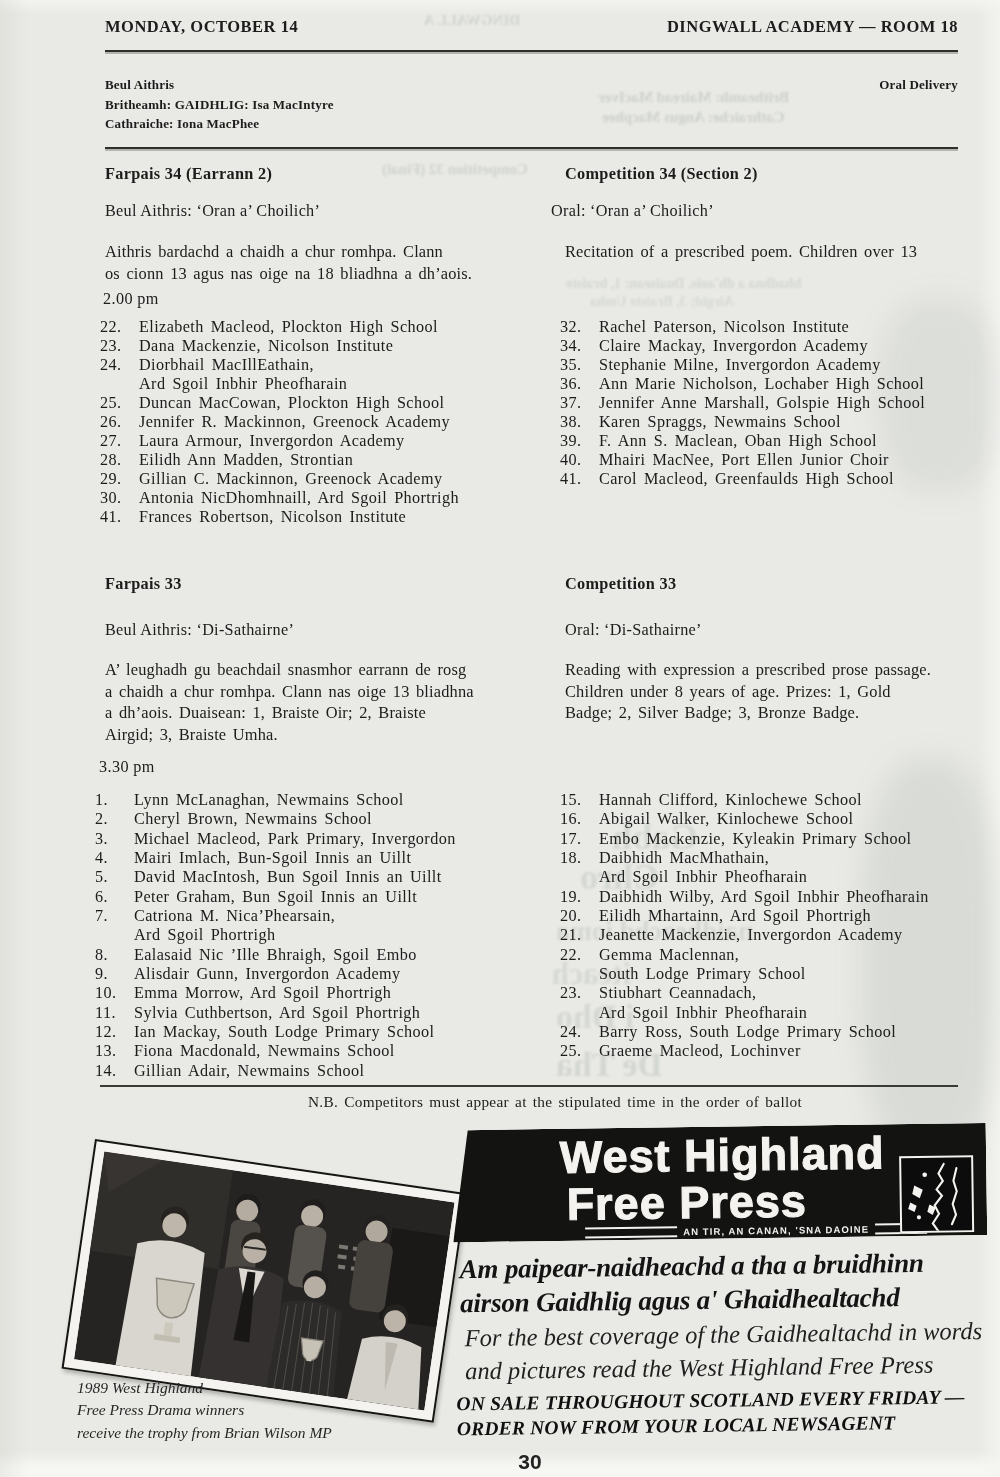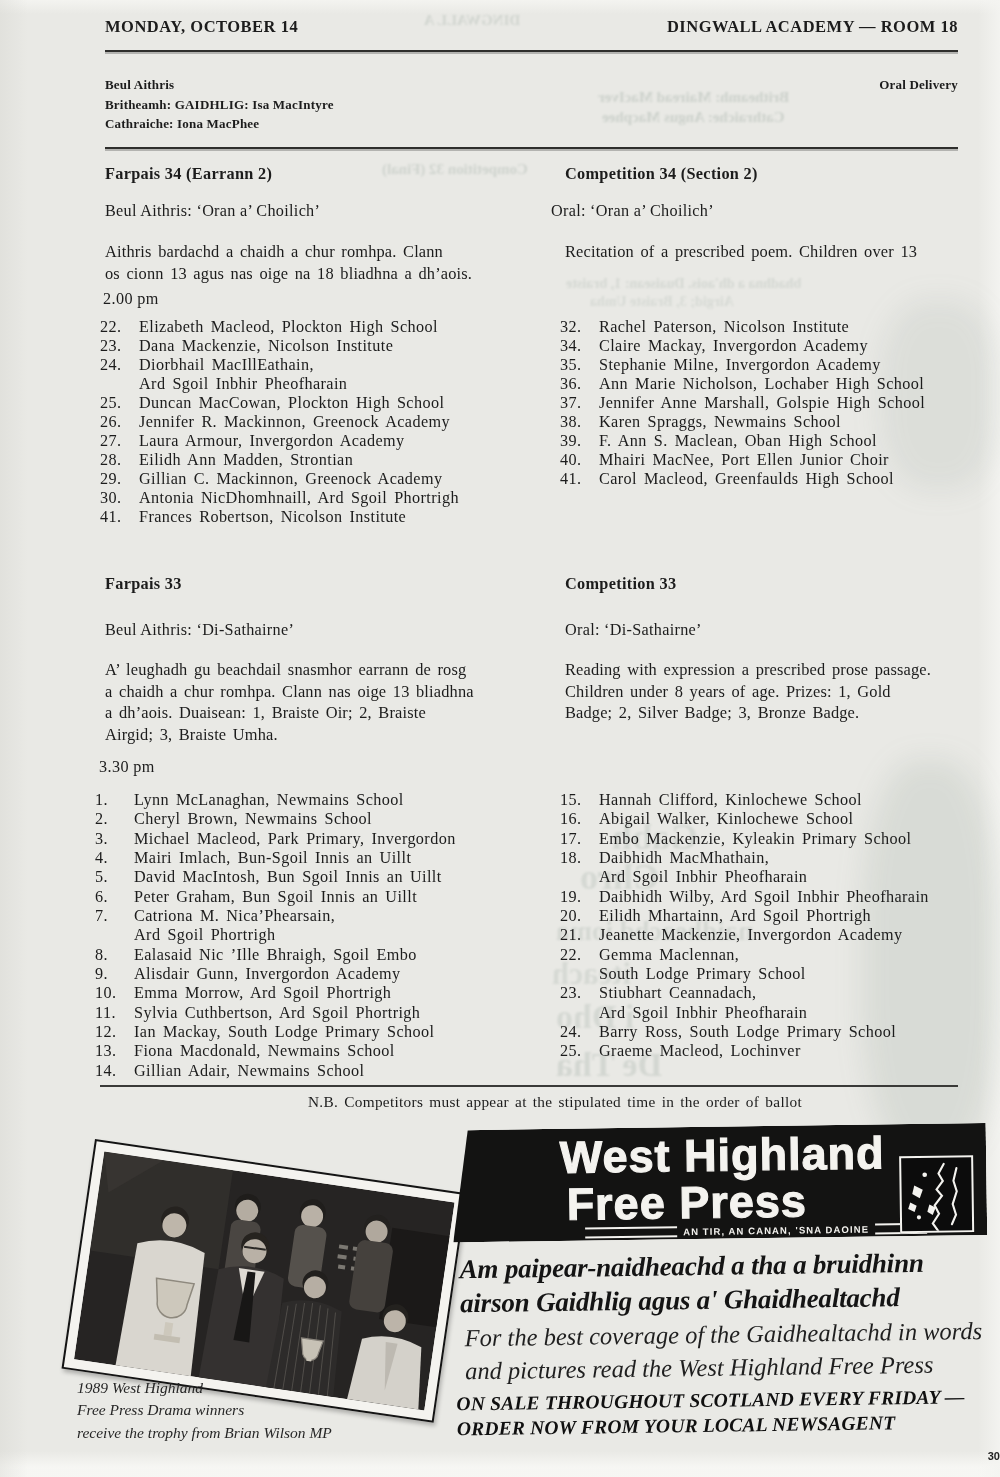--- a/index.html
+++ b/index.html
@@ -60,22 +60,22 @@
     border:2px solid #f4f3ef}
   .ad-headline{position:absolute;left:8px;top:127px;font-weight:700;font-style:italic;
     font-size:27px;line-height:33.5px;letter-spacing:-.2px;color:#141414}
   .ad-headline div{white-space:nowrap}
   .ad-body{position:absolute;left:12px;top:196px;font-style:italic;font-size:24.5px;
     line-height:32.5px;color:#1f1f1f}
   .ad-body div{white-space:nowrap}
   .ad-footer{position:absolute;left:3px;top:266px;font-weight:700;font-style:italic;
     font-size:19.5px;line-height:24.5px;letter-spacing:.2px;color:#101010}
   .ad-footer div{white-space:nowrap}
-  .page-num{position:absolute;left:60px;right:0;top:1450px;text-align:right;
-    font-family:"Liberation Sans",sans-serif;font-weight:700;font-size:11px;color:#222}
+  .page-num{position:absolute;left:60px;right:0;top:1450px;text-align:center;
+    font-family:"Liberation Sans",sans-serif;font-weight:700;font-size:21px;color:#222}
 </style>
 </head>
 <body>
 
 <div class="page">
 
   <div class="ghost-layer">
       <span class="ghost" style="left: 424px; top: 12px; font-size: 15px; opacity: 0.18;">DINGWALL A</span>
       <span class="ghost" style="left: 598px; top: 89px; font-size: 15px; opacity: 0.22;">Britheamh: Mairead MacIver</span>
       <span class="ghost" style="left: 602px; top: 109px; font-size: 15px; opacity: 0.22;">Cathraiche: Angus Macphee</span>

